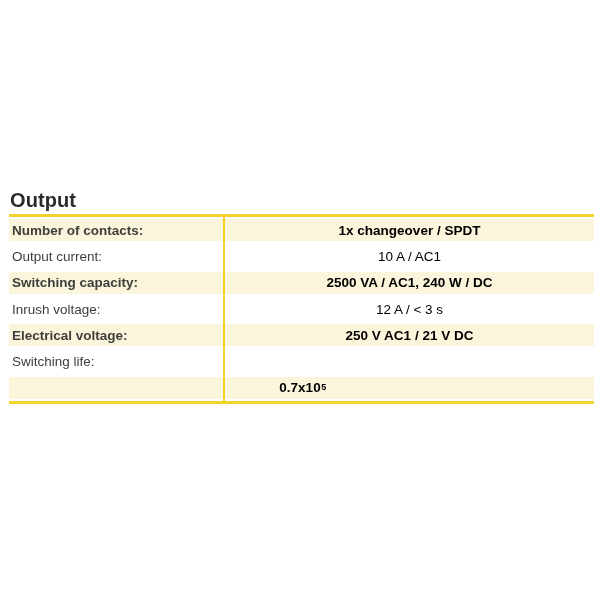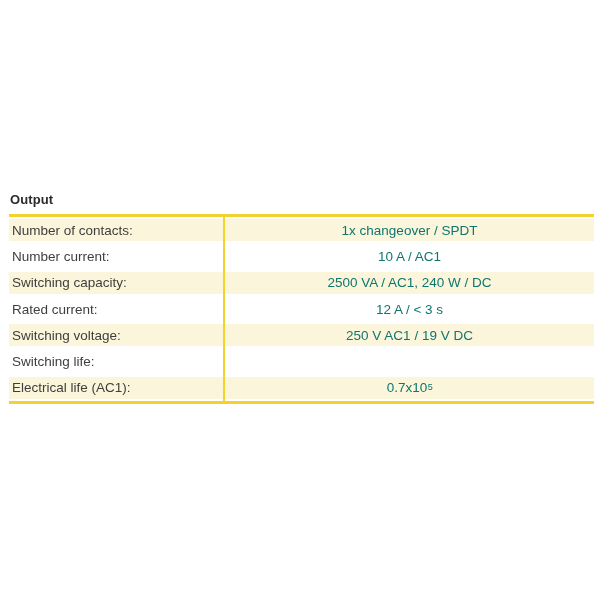--- a/index.html
+++ b/index.html
@@ -19,21 +19,21 @@
     background: #ffffff;
     overflow: hidden;
   }
   .spec {
     position: absolute;
     left: 9px;
     top: 190px;
     width: 585px;
   }
   .spec-title {
-    font-size: 13px;
+    font-size: 20px;
     font-weight: bold;
     color: #2b2b2a;
     line-height: 20px;
     margin: 0 0 4px 1px;
     letter-spacing: 0.1px;
   }
   .spec-table {
     position: relative;
     border-top: 3px solid #f2d32d;
     border-bottom: 3px solid #f2d32d;
@@ -50,36 +50,37 @@
   .row {
     display: flex;
     height: 26.3px;
     box-sizing: border-box;
     align-items: stretch;
   }
   .row.shaded {
     background-color: #fbf5db;
     background-clip: content-box;
     padding: 2px 0;
+    font-weight: bold;
   }
   .cell-label {
     width: 214px;
     box-sizing: border-box;
     padding-left: 3px;
     display: flex;
     align-items: center;
     color: #3e3e3c;
     font-size: 13.5px;
   }
   .cell-value {
     flex: 1;
     display: flex;
     align-items: center;
     justify-content: center;
-    color: #0f766e;
+    color: #000000;
     font-size: 13.5px;
     margin-left: 2px;
   }
   .cell-value sup {
     font-size: 9px;
     line-height: 0;
     position: relative;
     top: -1px;
     left: 0.5px;
   }
@@ -94,45 +95,44 @@
 
     <div class="spec-table">
       <div class="vline"></div>
 
       <div class="row shaded">
         <div class="cell-label">Number of contacts:</div>
         <div class="cell-value">1x changeover / SPDT</div>
       </div>
 
       <div class="row">
-        <div class="cell-label">Number current:</div>
+        <div class="cell-label">Output current:</div>
         <div class="cell-value">10 A / AC1</div>
       </div>
 
       <div class="row shaded">
         <div class="cell-label">Switching capacity:</div>
         <div class="cell-value">2500 VA / AC1, 240 W / DC</div>
       </div>
 
       <div class="row">
-        <div class="cell-label">Rated current:</div>
+        <div class="cell-label">Inrush voltage:</div>
         <div class="cell-value">12 A / &lt; 3 s</div>
       </div>
 
       <div class="row shaded">
-        <div class="cell-label">Switching voltage:</div>
-        <div class="cell-value">250 V AC1 / 19 V DC</div>
+        <div class="cell-label">Electrical voltage:</div>
+        <div class="cell-value">250 V AC1 / 21 V DC</div>
       </div>
 
       <div class="row">
         <div class="cell-label">Switching life:</div>
       </div>
 
       <div class="row shaded">
-        <div class="cell-label">Electrical life (AC1):</div>
         <div class="cell-value">
             <span>0.7x10</span>
             <sup>5</sup>
           </div>
       </div>
 
     </div>
   </div>
 </div>
 

